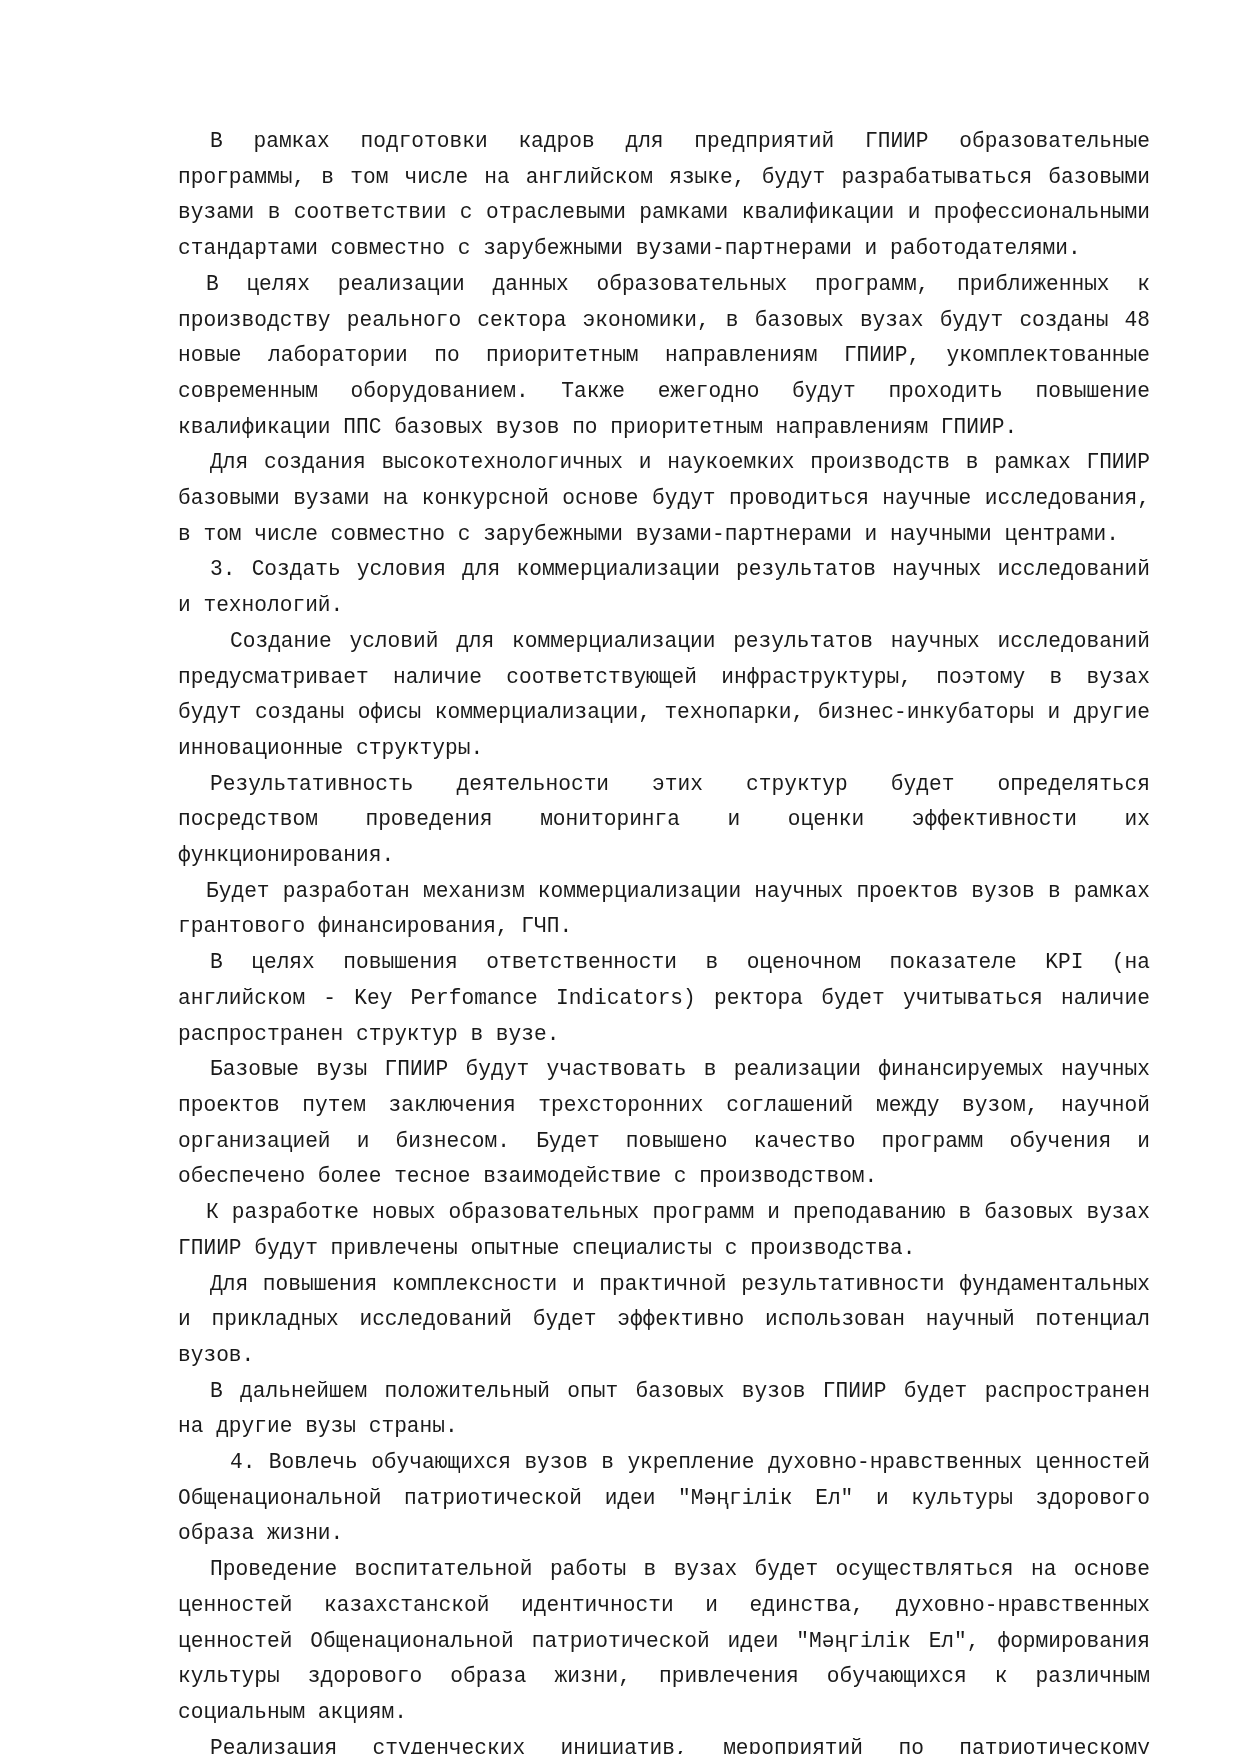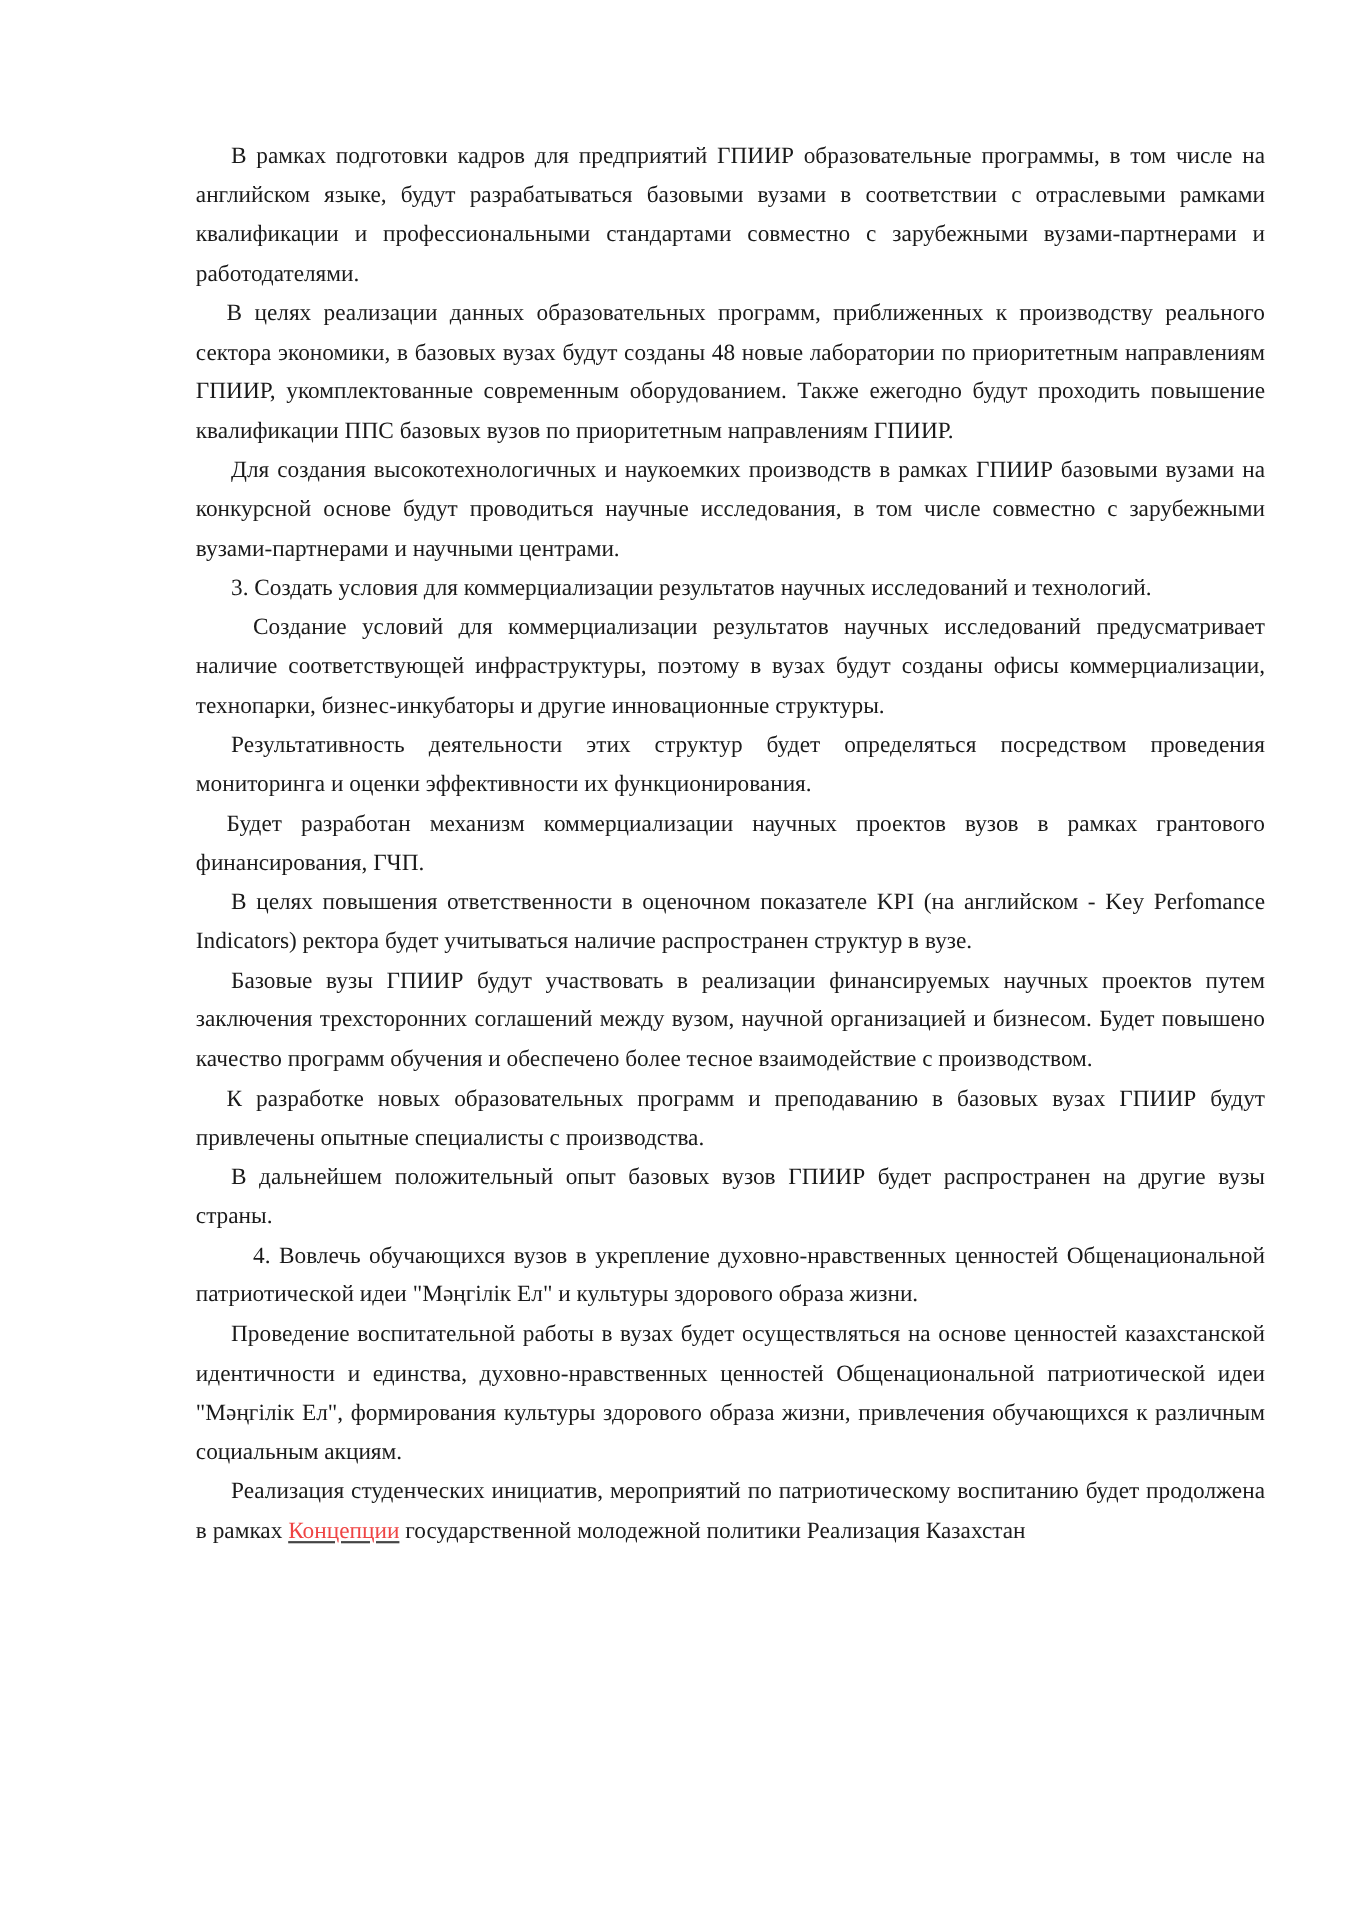--- a/index.html
+++ b/index.html
@@ -20,20 +20,21 @@
       width: 972px;
       font-family: "Liberation Serif", "DejaVu Serif", serif;
       font-size: 21.2px;
       line-height: 35.7px;
       color: #1a1a1a;
     }
     .para {
       margin: 0;
       text-align: justify;
       text-indent: 32px;
+      font-family: Liberation Mono, monospace;
     }
     .para.last-left { text-align-last: left; }
     .para.indent-num { text-indent: 52px; }
     .para.indent-sm { text-indent: 28px; }
     .para.indent-lg { text-indent: 52px; }
     .link {
       text-decoration: underline;
       text-decoration-color: #444;
       text-underline-offset: 3px;
       color: #ef4444;
@@ -46,17 +47,18 @@
   <p class="para last-left">В рамках подготовки кадров для предприятий ГПИИР образовательные программы, в том числе на английском языке, будут разрабатываться базовыми вузами в соответствии с отраслевыми рамками квалификации и профессиональными стандартами совместно с зарубежными вузами-партнерами и работодателями.</p>
   <p class="para indent-sm">В целях реализации данных образовательных программ, приближенных к производству реального сектора экономики, в базовых вузах будут созданы 48 новые лаборатории по приоритетным направлениям ГПИИР, укомплектованные современным оборудованием. Также ежегодно будут проходить повышение квалификации ППС базовых вузов по приоритетным направлениям ГПИИР.</p>
   <p class="para">Для создания высокотехнологичных и наукоемких производств в рамках ГПИИР базовыми вузами на конкурсной основе будут проводиться научные исследования, в том числе совместно с зарубежными вузами-партнерами и научными центрами.</p>
   <p class="para">3. Создать условия для коммерциализации результатов научных исследований и технологий.</p>
   <p class="para indent-lg">Создание условий для коммерциализации результатов научных исследований предусматривает наличие соответствующей инфраструктуры, поэтому в вузах будут созданы офисы коммерциализации, технопарки, бизнес-инкубаторы и другие инновационные структуры.</p>
   <p class="para">Результативность деятельности этих структур будет определяться посредством проведения мониторинга и оценки эффективности их функционирования.</p>
   <p class="para indent-sm">Будет разработан механизм коммерциализации научных проектов вузов в рамках грантового финансирования, ГЧП.</p>
   <p class="para">В целях повышения ответственности в оценочном показателе KPI (на английском - Key Perfomance Indicators) ректора будет учитываться наличие распространен структур в вузе.</p>
   <p class="para">Базовые вузы ГПИИР будут участвовать в реализации финансируемых научных проектов путем заключения трехсторонних соглашений между вузом, научной организацией и бизнесом. Будет повышено качество программ обучения и обеспечено более тесное взаимодействие с производством.</p>
   <p class="para indent-sm">К разработке новых образовательных программ и преподаванию в базовых вузах ГПИИР будут привлечены опытные специалисты с производства.</p>
+  <p class="para">Для повышения комплексности и практичной результативности фундаментальных и прикладных исследований будет эффективно использован научный потенциал вузов.</p>
   <p class="para">В дальнейшем положительный опыт базовых вузов ГПИИР будет распространен на другие вузы страны.</p>
   <p class="para indent-num">4. Вовлечь обучающихся вузов в укрепление духовно-нравственных ценностей Общенациональной патриотической идеи "Мәңгілік Ел" и культуры здорового образа жизни.</p>
   <p class="para">Проведение воспитательной работы в вузах будет осуществляться на основе ценностей казахстанской идентичности и единства, духовно-нравственных ценностей Общенациональной патриотической идеи "Мәңгілік Ел", формирования культуры здорового образа жизни, привлечения обучающихся к различным социальным акциям.</p>
   <p class="para"><span>Реализация студенческих инициатив, мероприятий по патриотическому воспитанию будет продолжена в рамках </span><a class="link">Концепции</a><span> государственной молодежной политики Реализация Казахстан</span></p>
 </div>
 
 </body></html>

